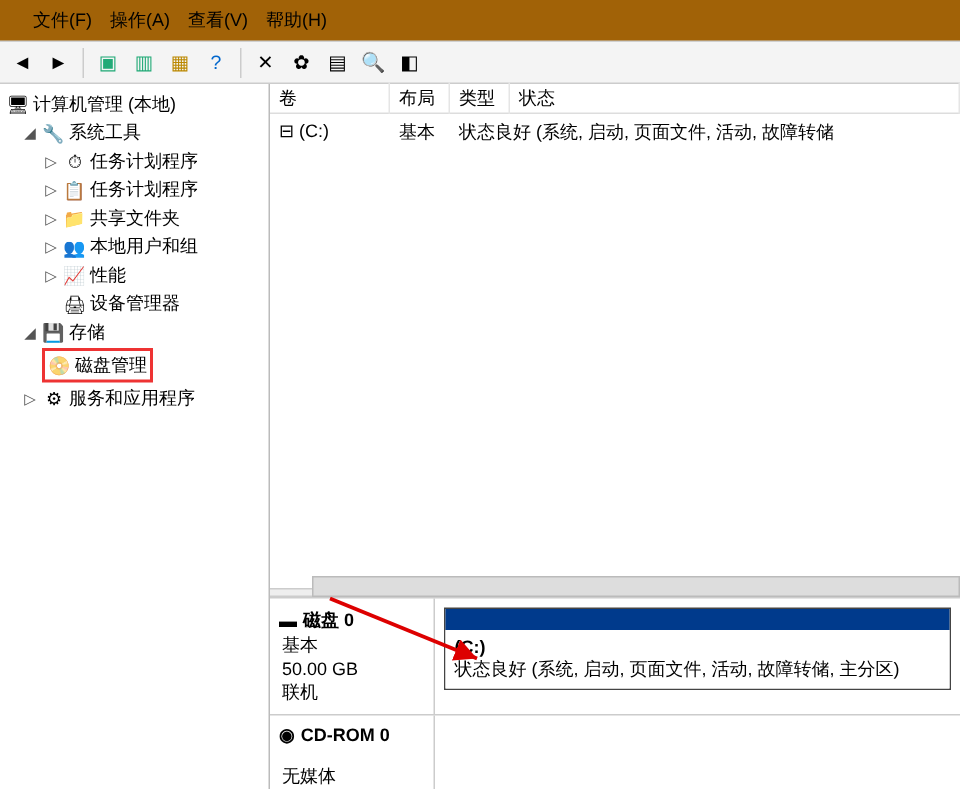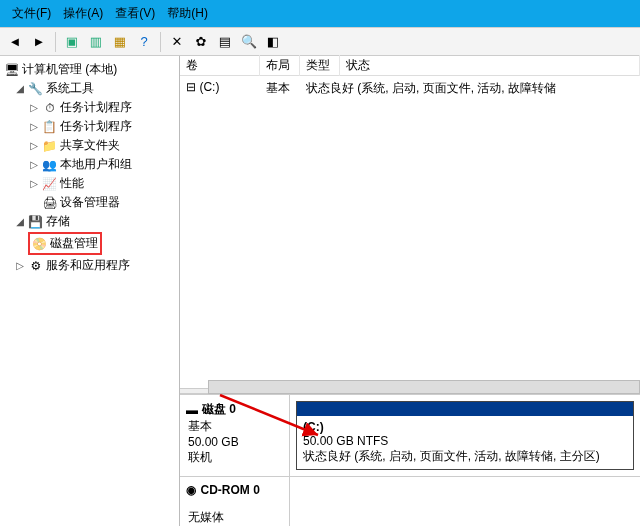--- a/index.html
+++ b/index.html
@@ -1,17 +1,17 @@
 <!DOCTYPE html>
 <html><head>
 <meta charset="utf-8">
 <style>
 * { box-sizing: border-box; margin: 0; padding: 0; }
 body { font-family: "Microsoft YaHei", Tahoma, sans-serif; font-size: 12px; background: #fff; color: #000; width: 640px; height: 526px; overflow: hidden; }
-.menubar { display: flex; gap: 4px; padding: 3px 8px; background: #0ea5e9; border-bottom: 1px solid #d0d0d0; }
+.menubar { display: flex; gap: 4px; padding: 3px 18px; background: #a16207; border-bottom: 1px solid #d0d0d0; }
 .menubar span { padding: 2px 4px; cursor: default; }
 .toolbar { display: flex; align-items: center; gap: 2px; padding: 2px 4px; background: #f4f4f4; border-bottom: 1px solid #ccc; height: 28px; }
 .tbtn { width: 22px; height: 22px; display: flex; align-items: center; justify-content: center; border: 1px solid transparent; cursor: pointer; font-size: 13px; }
 .tsep { width: 1px; height: 20px; background: #ccc; margin: 0 3px; }
 .main { display: flex; height: calc(526px - 22px - 28px); }
 .tree { width: 180px; border-right: 1px solid #bbb; padding: 4px 2px; overflow: auto; }
 .tnode { display: flex; align-items: center; gap: 2px; padding: 1px 0 1px 2px; white-space: nowrap; cursor: default; }
 .tnode .exp { width: 12px; height: 12px; display: inline-flex; align-items: center; justify-content: center; font-size: 10px; color: #555; }
 .tnode .ico { width: 16px; height: 16px; display: inline-flex; align-items: center; justify-content: center; font-size: 12px; }
 .tnode.l1 { padding-left: 12px; }
@@ -161,21 +161,20 @@
                     <path d="M0,0 L6,3 L0,6 Z" fill="#d00"></path>
                   </marker>
                 </defs>
                 <line x1="10" y1="4" x2="108" y2="44" stroke="#d00" stroke-width="2.5" marker-end="url(#ah)"></line>
               </svg>
           </div>
           <div class="part">
             <div class="part-hdr"></div>
             <div class="part-body">
               <div style="font-weight:bold">(C:)</div>
-              <div>50.00 GB NTFS</div>
               <div>状态良好 (系统, 启动, 页面文件, 活动, 故障转储, 主分区)</div>
             </div>
           </div>
         </div>
       </div>
 
       <div class="disk-row">
         <div class="disk-lbl">
           <div class="dtop">
               <span class="ico">◉</span>

